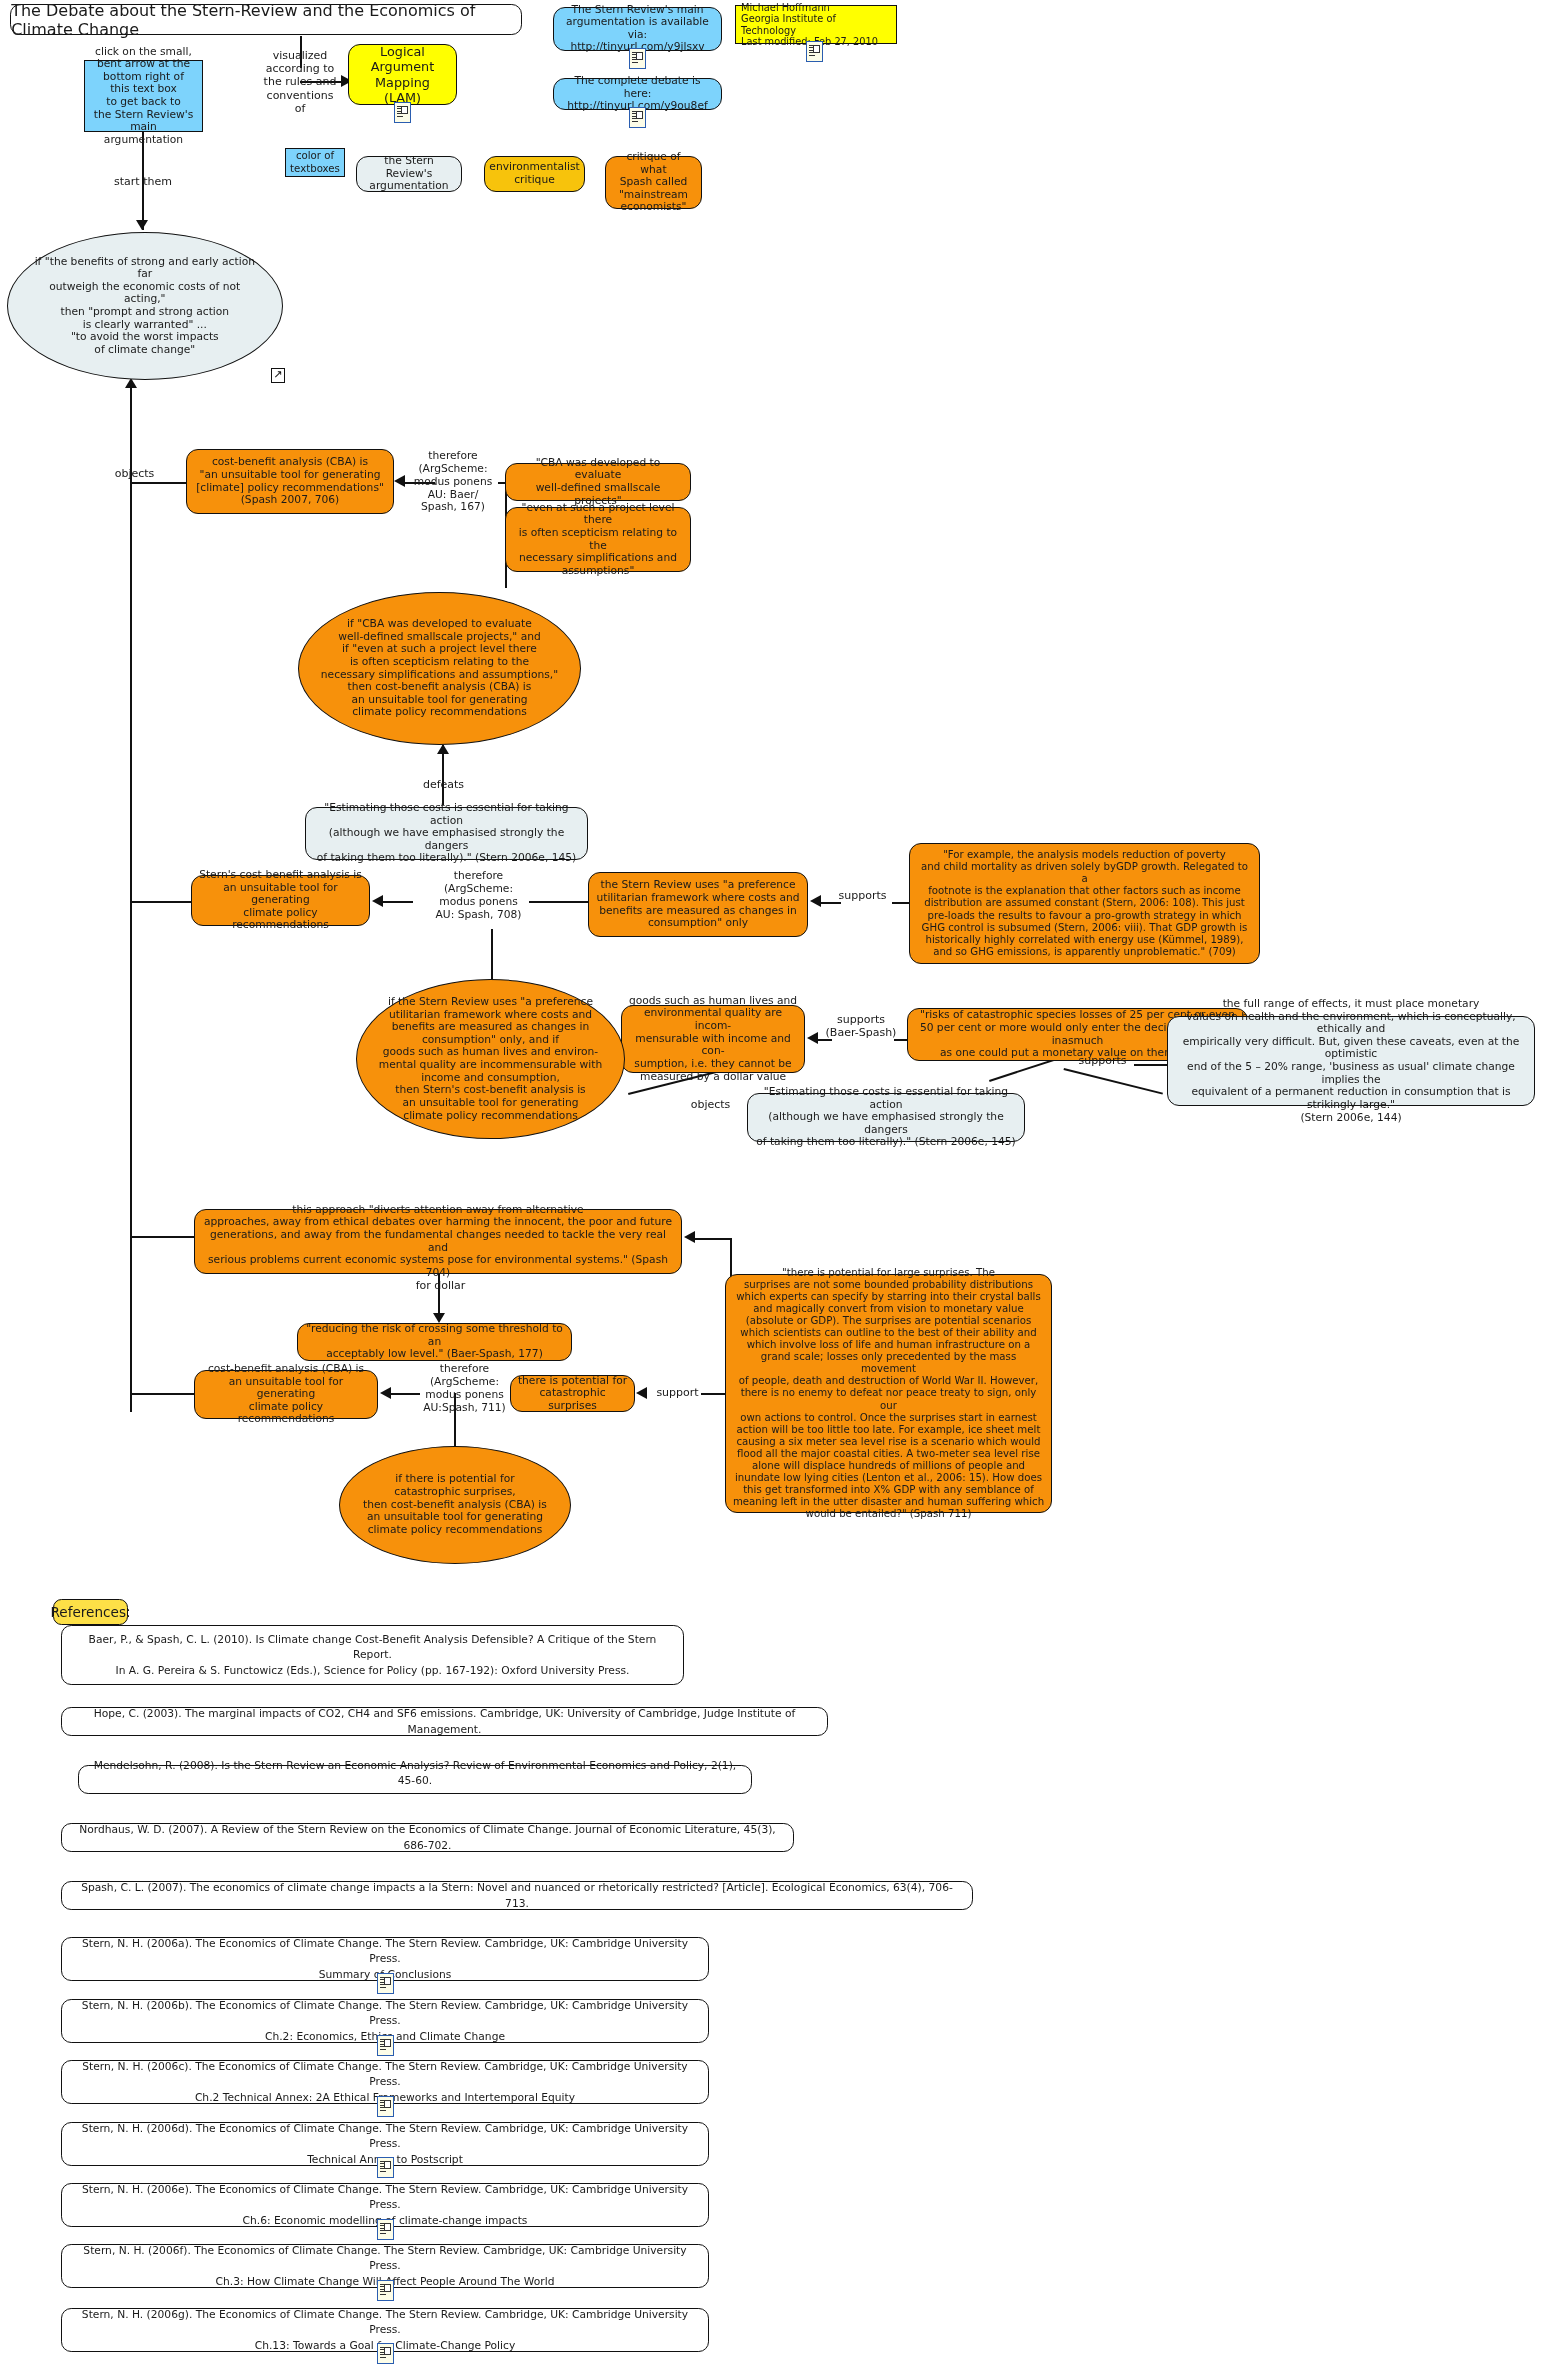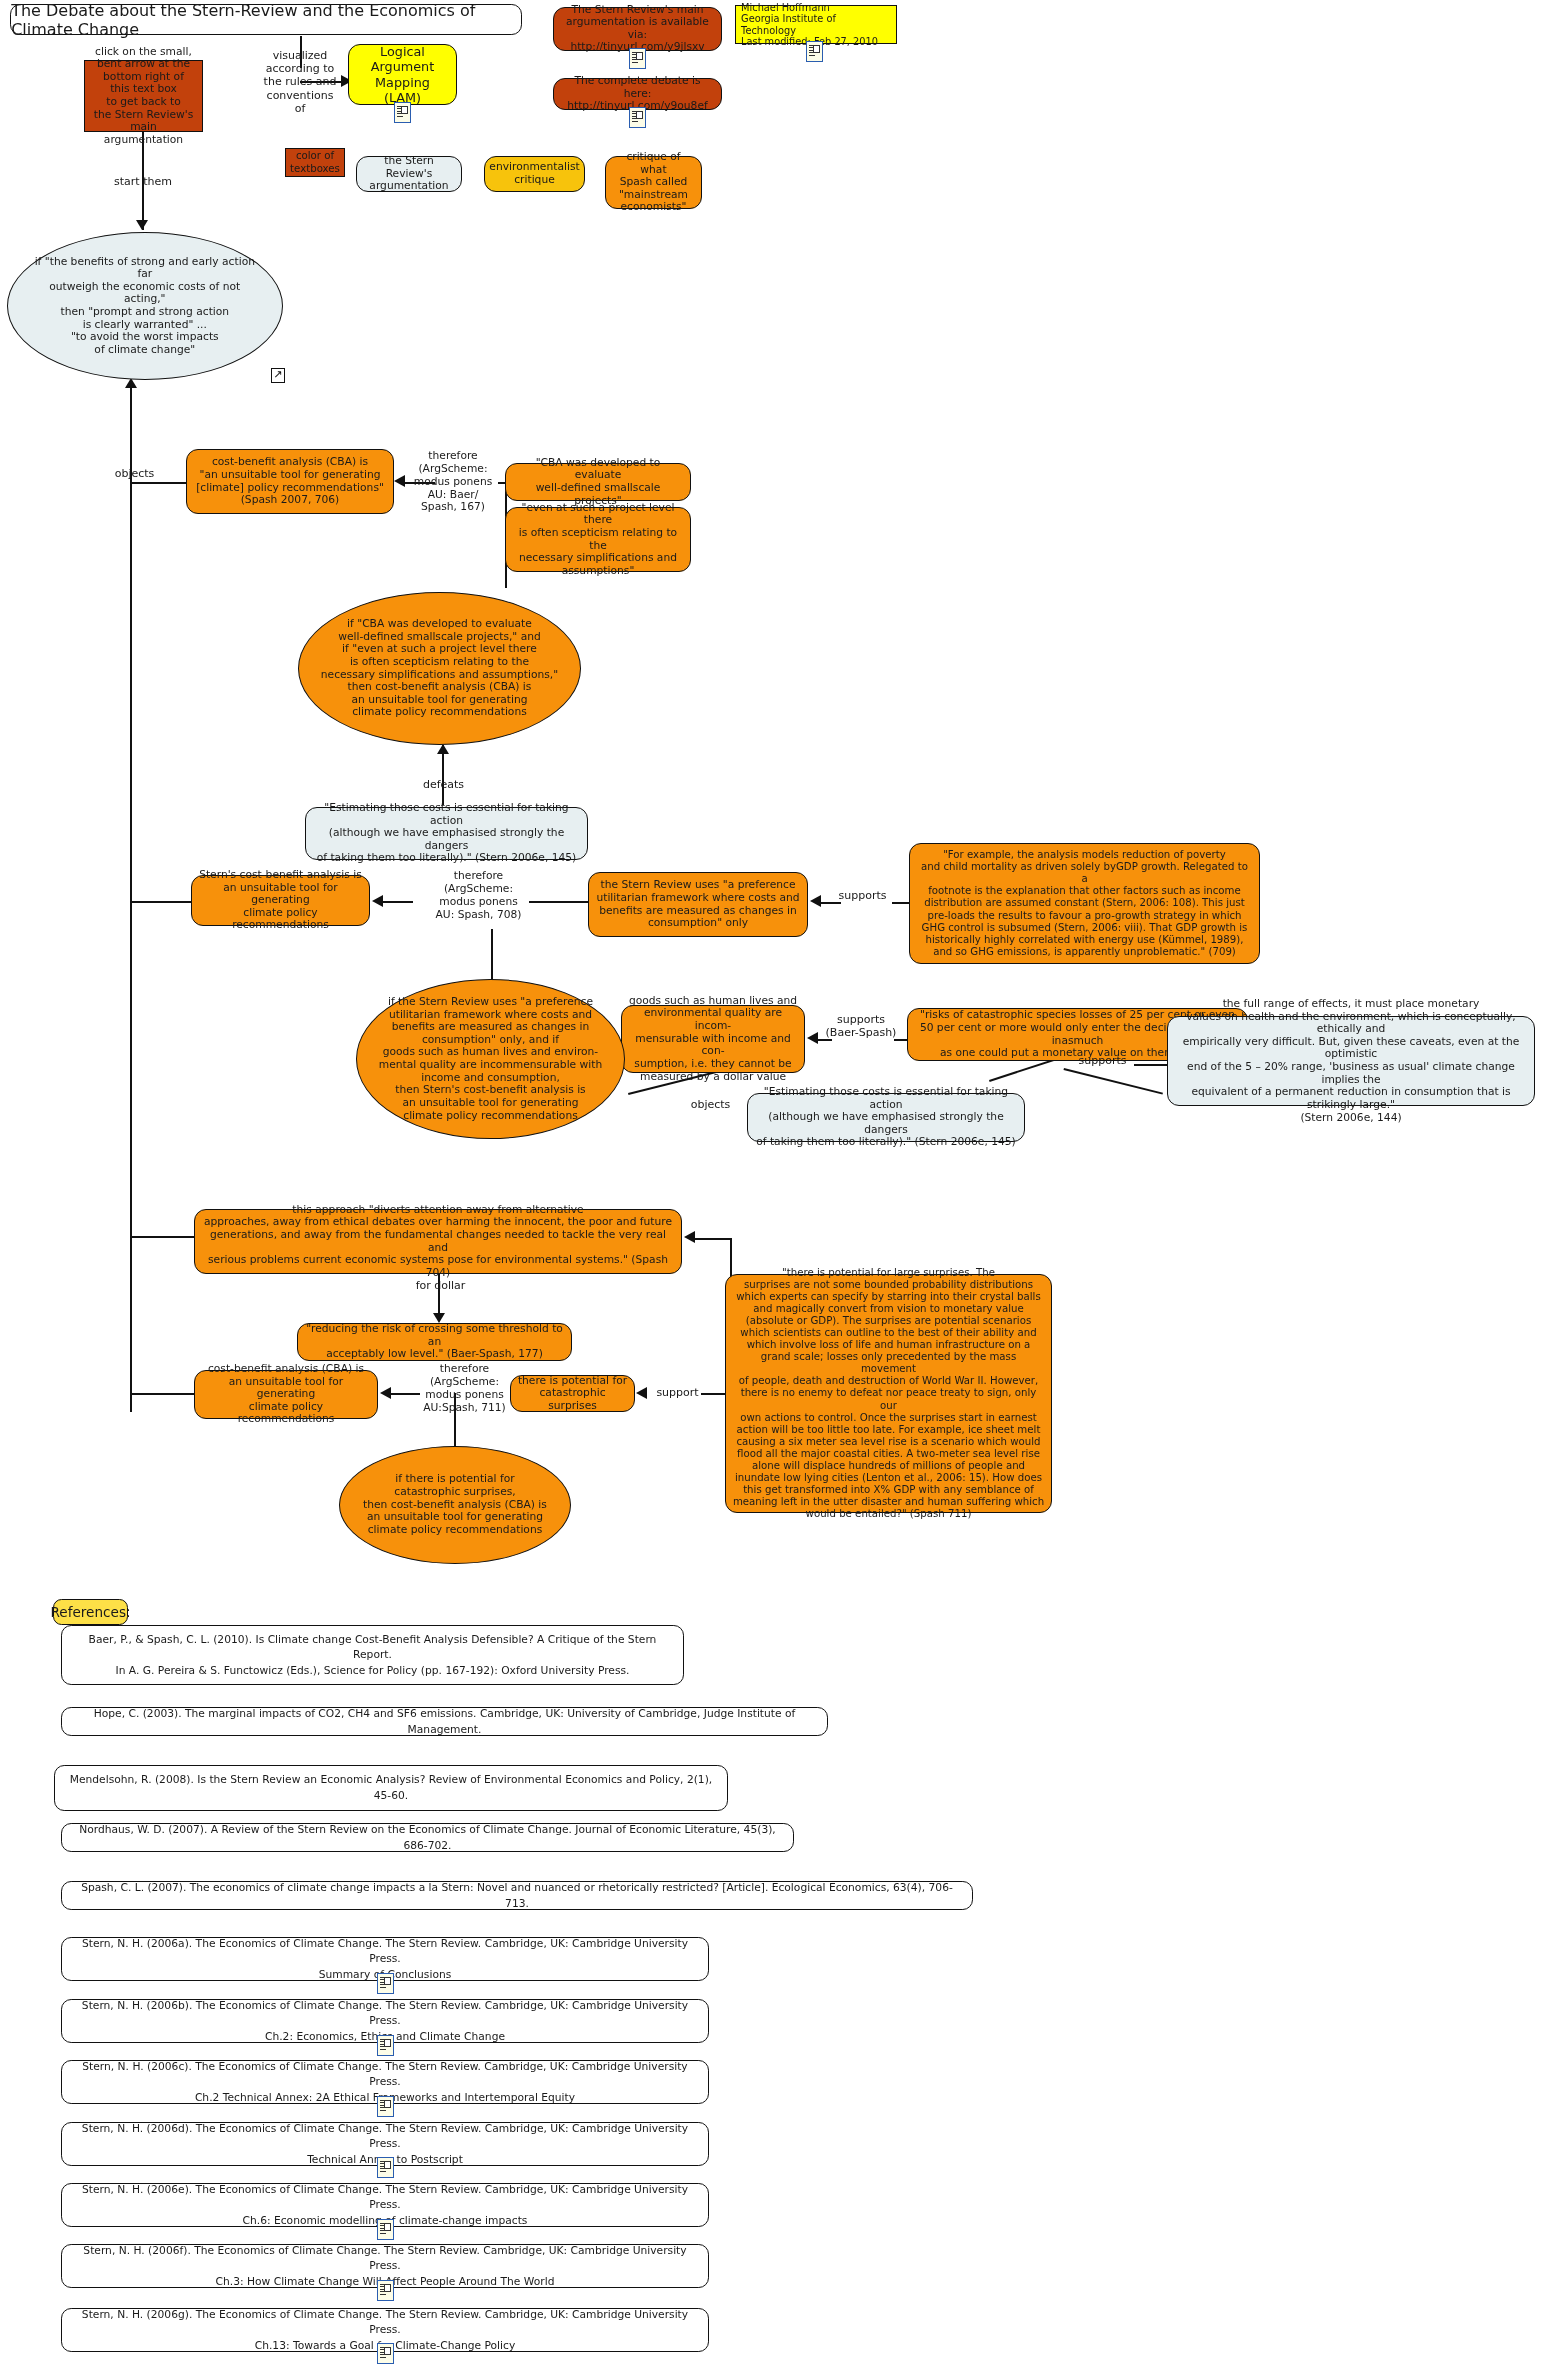--- a/index.html
+++ b/index.html
@@ -28,21 +28,21 @@
     z-index: 3;
   }
   .rounded   { border-radius: 12px; }
   .sharp     { border-radius: 0; }
   .ellipse   { border-radius: 50%; }
 
   .c-stern   { background:#e7eff1; }   
   .c-env     { background:#f7c30c; }   
   .c-main    { background:#f7910b; }   
   .c-yellow  { background:#ffff00; }
-  .c-white   { background:#c2410c; }
+  .c-white   { background:#7dd3fc; }
 
   .lbl {
     position:absolute;
     text-align:center;
     line-height:1.2;
     z-index:4;
     color:#1a1a1a;
     background:transparent;
   }
   .lbl.it { font-style: italic; }
@@ -277,21 +277,21 @@
   <div class="node ellipse c-main" style="left:339px; top:1446px; width:232px; height:118px; font-size:10.7px; padding:0 17px;">if there is potential for<br>catastrophic surprises,<br>then cost-benefit analysis (CBA) is<br>an unsuitable tool for generating<br>climate policy recommendations</div>
 
   <div id="refs-head">References:</div>
   <div id="refs-list">
       <div class="refbox" style="left: 61px; top: 1625px; width: 623px; height: 60px;">
         <div><span>Baer, P., &amp; Spash, C. L. (2010). Is Climate change Cost-Benefit Analysis Defensible? A Critique of the Stern Report.</span><span class="l2">In A. G. Pereira &amp; S. Functowicz (Eds.), Science for Policy (pp. 167-192): Oxford University Press.</span></div>
       </div>
       <div class="refbox" style="left: 61px; top: 1707px; width: 767px; height: 29px;">
         <div><span>Hope, C. (2003). The marginal impacts of CO2, CH4 and SF6 emissions. Cambridge, UK: University of Cambridge, Judge Institute of Management.</span></div>
       </div>
-      <div class="refbox" style="left: 54px; top: 1765px; width: 674px; height: 46px;">
+      <div class="refbox" style="left: 78px; top: 1765px; width: 674px; height: 29px; align-items: flex-end;">
         <div><span>Mendelsohn, R. (2008). Is the Stern Review an Economic Analysis? Review of Environmental Economics and Policy, 2(1), 45-60.</span></div>
       </div>
       <div class="refbox" style="left: 61px; top: 1823px; width: 733px; height: 29px;">
         <div><span>Nordhaus, W. D. (2007). A Review of the Stern Review on the Economics of Climate Change. Journal of Economic Literature, 45(3), 686-702.</span></div>
       </div>
       <div class="refbox" style="left: 61px; top: 1881px; width: 912px; height: 29px;">
         <div><span>Spash, C. L. (2007). The economics of climate change impacts a la Stern: Novel and nuanced or rhetorically restricted? [Article]. Ecological Economics, 63(4), 706-713.</span></div>
       </div>
       <div class="refbox" style="left: 61px; top: 1937px; width: 648px; height: 44px;">
         <div><span>Stern, N. H. (2006a). The Economics of Climate Change. The Stern Review. Cambridge, UK: Cambridge University Press.</span><span class="l2">Summary of Conclusions</span></div>

